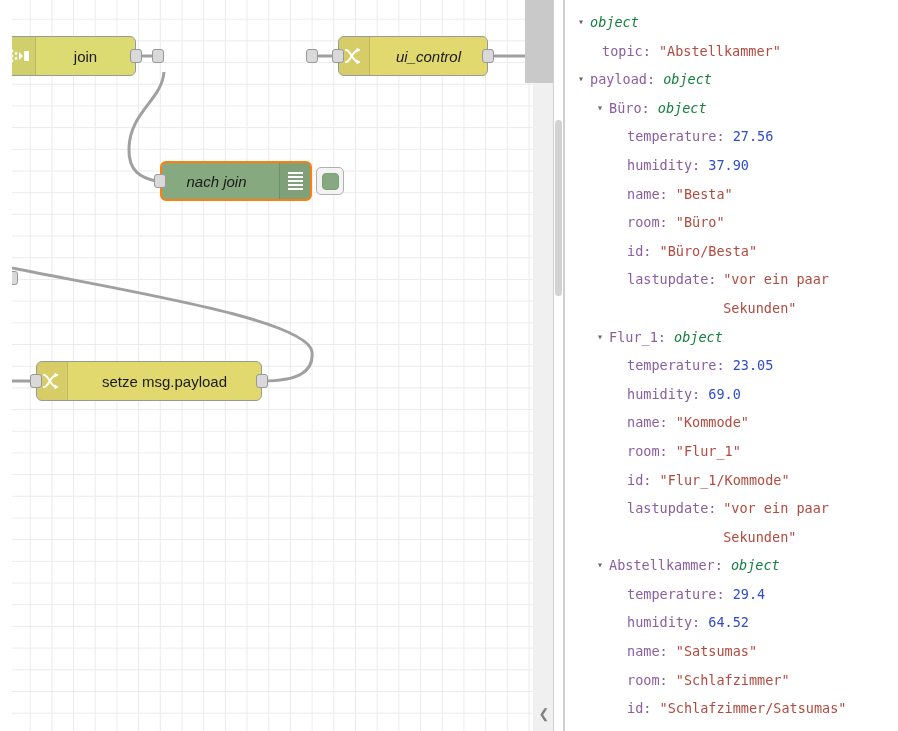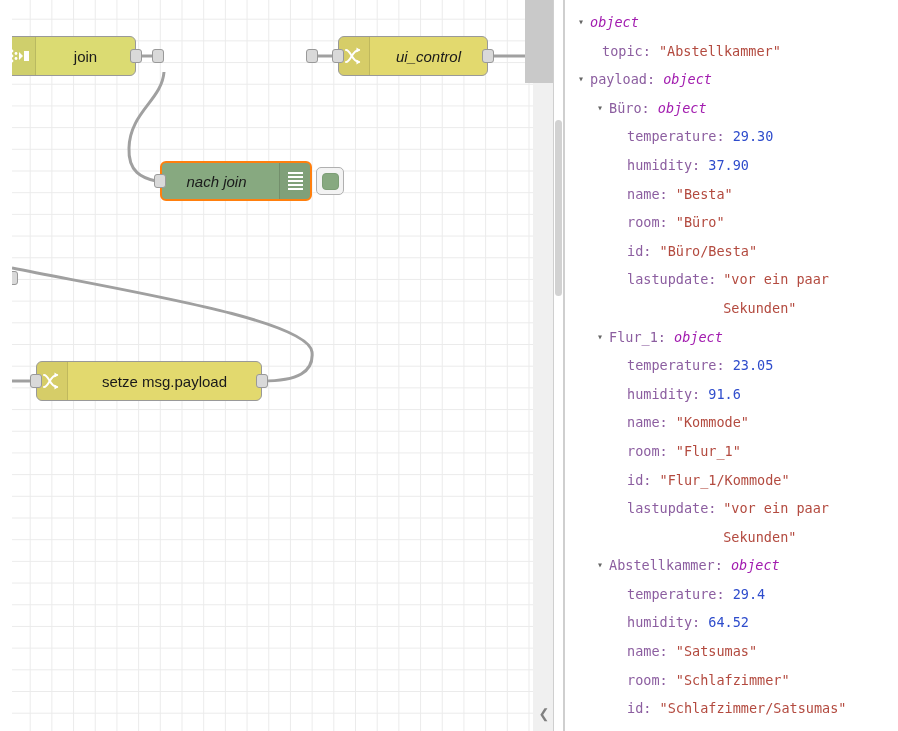--- a/index.html
+++ b/index.html
@@ -182,21 +182,21 @@
   .twisty {
     color: #666666;
     font-size: 10px;
     width: 12px;
     flex: 0 0 12px;
     text-align: left;
     line-height: 28.6px;
   }
   .twisty.blank { visibility: hidden; }
   .dkey   { color: #8c5ea0; }
-  .dtype  { color: #a21caf; font-style: italic; }
+  .dtype  { color: #15803d; font-style: italic; }
   .dnum   { color: #2e4ccc; }
   .dstr   { color: #b34a3f; }
   .dwrap  { white-space: pre-wrap; }
 </style>
 </head>
 <body>
 
 <div id="app">
 
   <div id="canvas-area">
@@ -313,29 +313,29 @@
 
     <div class="drow" style="padding-left:13px;">
       <span class="twisty">▾</span>
       <span class="dkey">payload:</span>
       <span>&nbsp;</span>
       <span class="dtype">object</span>
     </div>
 
     <div id="rooms-container">
         <div class="drow" style="padding-left: 32px;"><span class="twisty">▾</span><span class="dkey">Büro:</span><span>&nbsp;</span><span class="dtype">object</span></div>
-        <div class="drow dwrap" style="padding-left: 62px; padding-right: 18px;"><span class="dkey">temperature:</span><span> </span><span class="dnum">29.30</span></div>
+        <div class="drow dwrap" style="padding-left: 62px; padding-right: 18px;"><span class="dkey">temperature:</span><span> </span><span class="dnum">27.56</span></div>
         <div class="drow dwrap" style="padding-left: 62px; padding-right: 18px;"><span class="dkey">humidity:</span><span> </span><span class="dnum">37.90</span></div>
         <div class="drow dwrap" style="padding-left: 62px; padding-right: 18px;"><span class="dkey">name:</span><span> </span><span class="dstr">"Besta"</span></div>
         <div class="drow dwrap" style="padding-left: 62px; padding-right: 18px;"><span class="dkey">room:</span><span> </span><span class="dstr">"Büro"</span></div>
         <div class="drow dwrap" style="padding-left: 62px; padding-right: 18px;"><span class="dkey">id:</span><span> </span><span class="dstr">"Büro/Besta"</span></div>
         <div class="drow dwrap" style="padding-left: 62px; padding-right: 18px;"><span class="dkey">lastupdate:</span><span> </span><span class="dstr">"vor ein paar Sekunden"</span></div>
         <div class="drow" style="padding-left: 32px;"><span class="twisty">▾</span><span class="dkey">Flur_1:</span><span>&nbsp;</span><span class="dtype">object</span></div>
         <div class="drow dwrap" style="padding-left: 62px; padding-right: 18px;"><span class="dkey">temperature:</span><span> </span><span class="dnum">23.05</span></div>
-        <div class="drow dwrap" style="padding-left: 62px; padding-right: 18px;"><span class="dkey">humidity:</span><span> </span><span class="dnum">91.6</span></div>
+        <div class="drow dwrap" style="padding-left: 62px; padding-right: 18px;"><span class="dkey">humidity:</span><span> </span><span class="dnum">69.0</span></div>
         <div class="drow dwrap" style="padding-left: 62px; padding-right: 18px;"><span class="dkey">name:</span><span> </span><span class="dstr">"Kommode"</span></div>
         <div class="drow dwrap" style="padding-left: 62px; padding-right: 18px;"><span class="dkey">room:</span><span> </span><span class="dstr">"Flur_1"</span></div>
         <div class="drow dwrap" style="padding-left: 62px; padding-right: 18px;"><span class="dkey">id:</span><span> </span><span class="dstr">"Flur_1/Kommode"</span></div>
         <div class="drow dwrap" style="padding-left: 62px; padding-right: 18px;"><span class="dkey">lastupdate:</span><span> </span><span class="dstr">"vor ein paar Sekunden"</span></div>
         <div class="drow" style="padding-left: 32px;"><span class="twisty">▾</span><span class="dkey">Abstellkammer:</span><span>&nbsp;</span><span class="dtype">object</span></div>
         <div class="drow dwrap" style="padding-left: 62px; padding-right: 18px;"><span class="dkey">temperature:</span><span> </span><span class="dnum">29.4</span></div>
         <div class="drow dwrap" style="padding-left: 62px; padding-right: 18px;"><span class="dkey">humidity:</span><span> </span><span class="dnum">64.52</span></div>
         <div class="drow dwrap" style="padding-left: 62px; padding-right: 18px;"><span class="dkey">name:</span><span> </span><span class="dstr">"Satsumas"</span></div>
         <div class="drow dwrap" style="padding-left: 62px; padding-right: 18px;"><span class="dkey">room:</span><span> </span><span class="dstr">"Schlafzimmer"</span></div>
         <div class="drow dwrap" style="padding-left: 62px; padding-right: 18px;"><span class="dkey">id:</span><span> </span><span class="dstr">"Schlafzimmer/Satsumas"</span></div>

